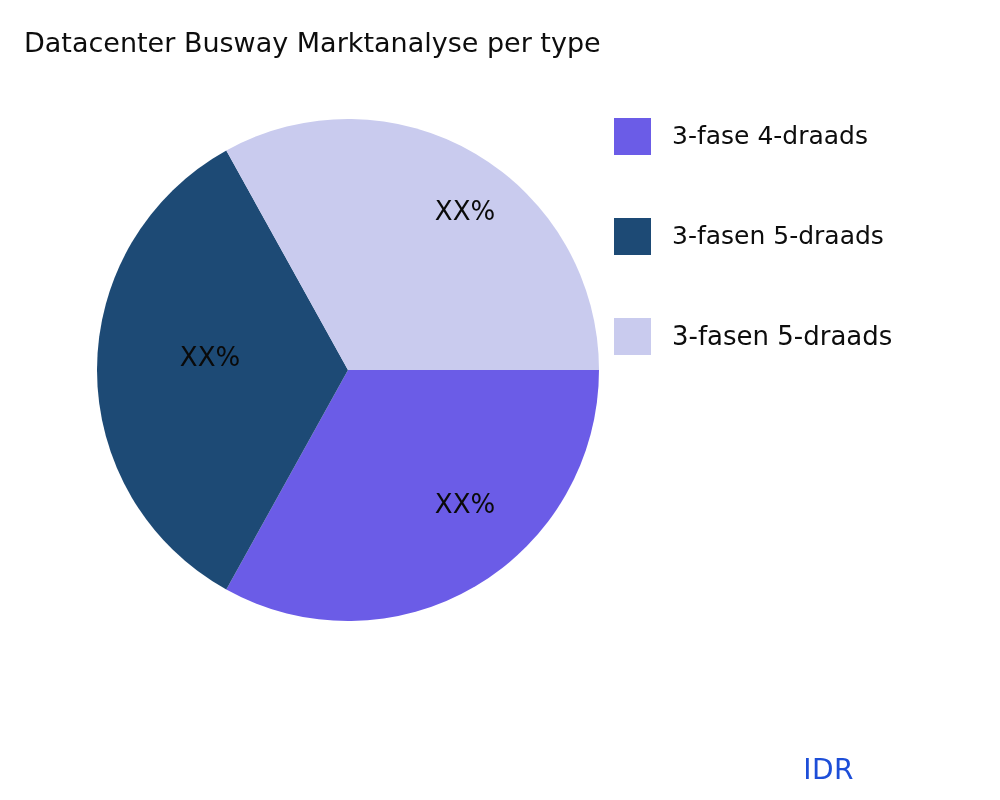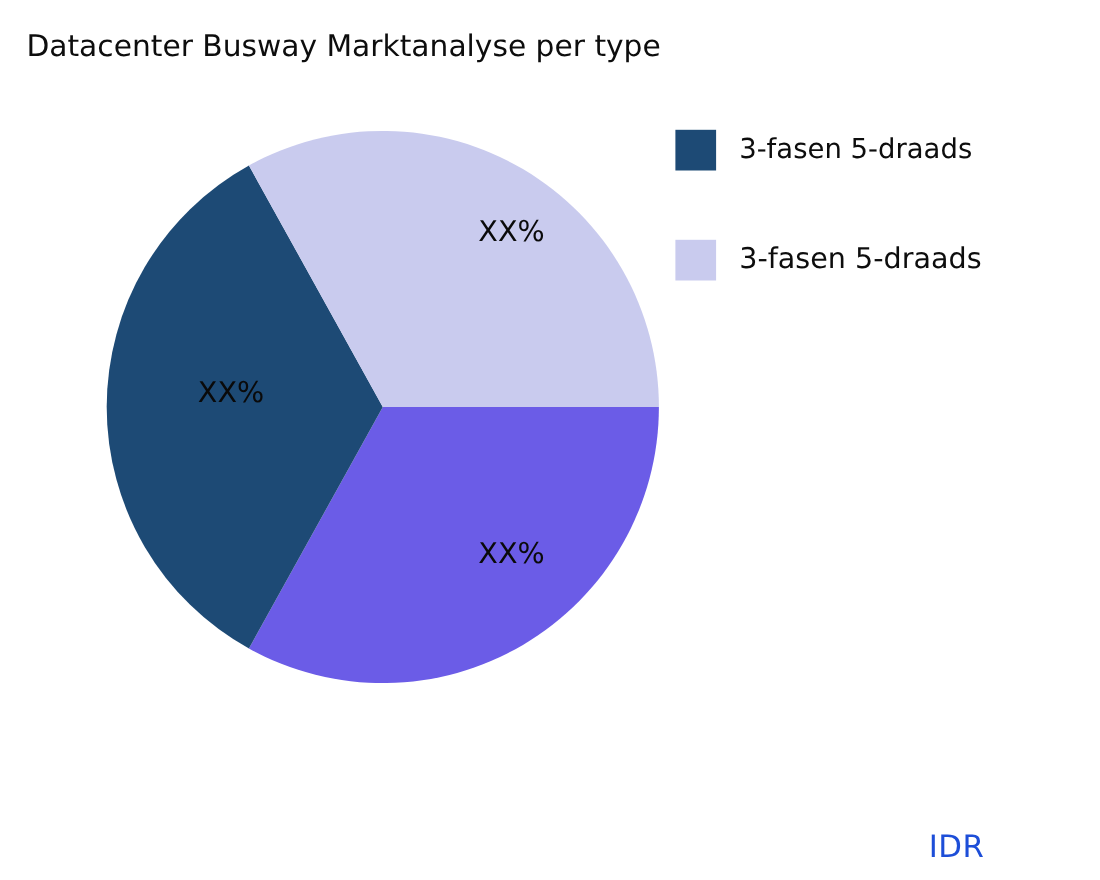--- a/index.html
+++ b/index.html
@@ -16,21 +16,20 @@
     font-family: "DejaVu Sans", "Liberation Sans", sans-serif;
     color: #000000;
   }
 
   #chart-root {
     position: absolute;
     left: 0;
     top: 0;
     width: 876px;
     height: 800px;
-    padding-left: 41px;
   }
 
   
   #chart-title {
     position: absolute;
     left: 24px;
     top: 26px;
     font-size: 27px;
     font-weight: 400;
     line-height: 34px;
@@ -123,20 +122,24 @@
       <g id="slice-labels-group">
           <text x="465" y="505" class="slice-label">XX%</text>
           <text x="210" y="358" class="slice-label">XX%</text>
           <text x="465" y="212" class="slice-label">XX%</text>
         </g>
     </svg>
   </div>
 
   <div id="legend">
 
+    <div class="legend-row row-1">
+      <span class="legend-swatch" style="background: rgb(107, 92, 231);"></span>
+      <span class="legend-label">3-fase 4-draads</span>
+    </div>
 
     <div class="legend-row row-2">
       <span class="legend-swatch" style="background: rgb(29, 74, 117);"></span>
       <span class="legend-label">3-fasen 5-draads</span>
     </div>
 
     <div class="legend-row row-3">
       <span class="legend-swatch" style="background: rgb(201, 203, 238);"></span>
       <span class="legend-label">3-fasen 5-draads</span>
     </div>

